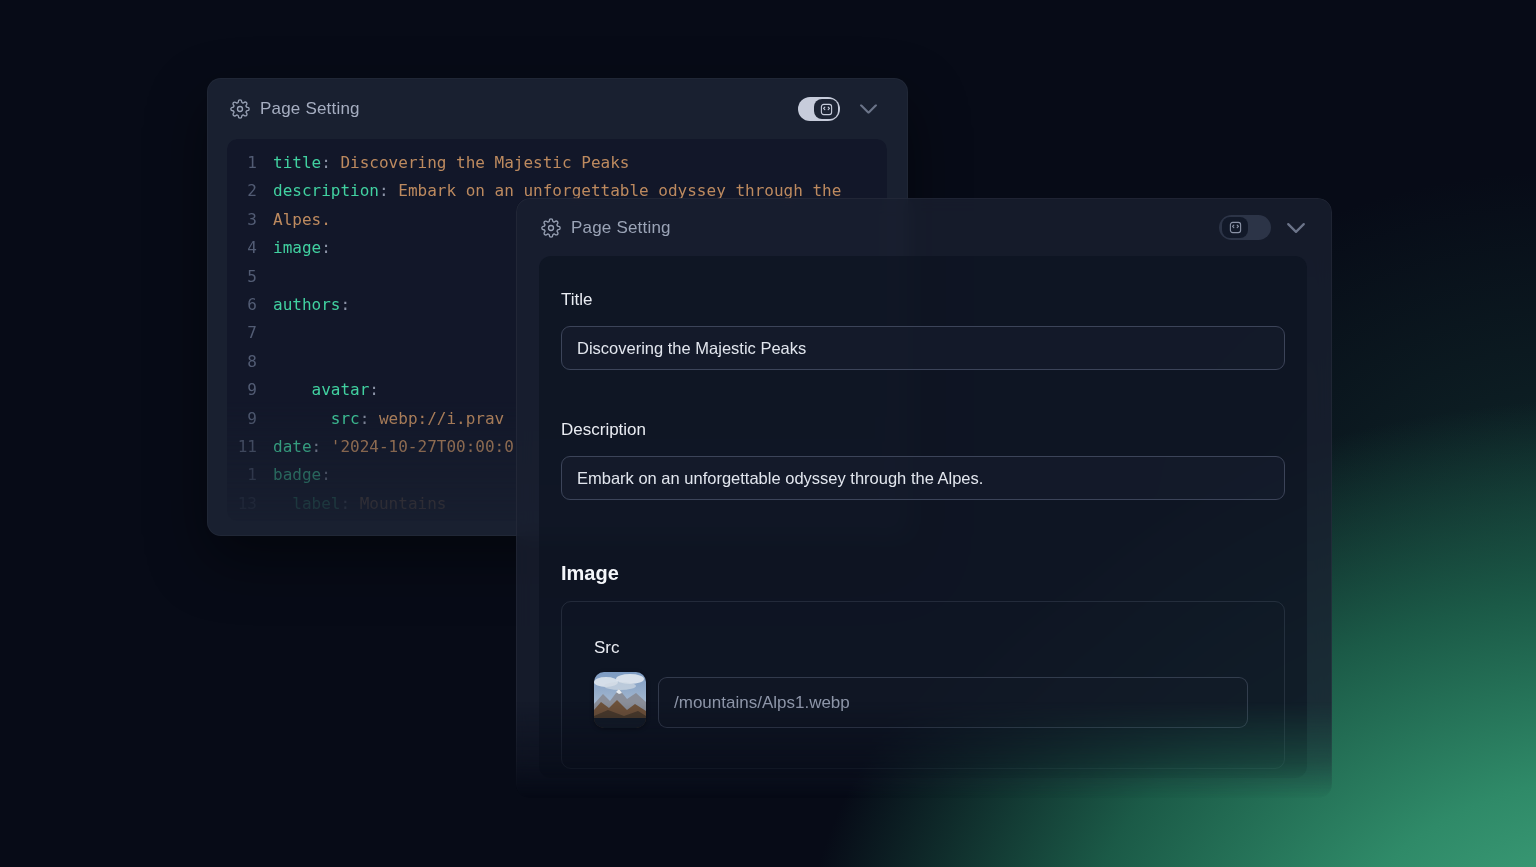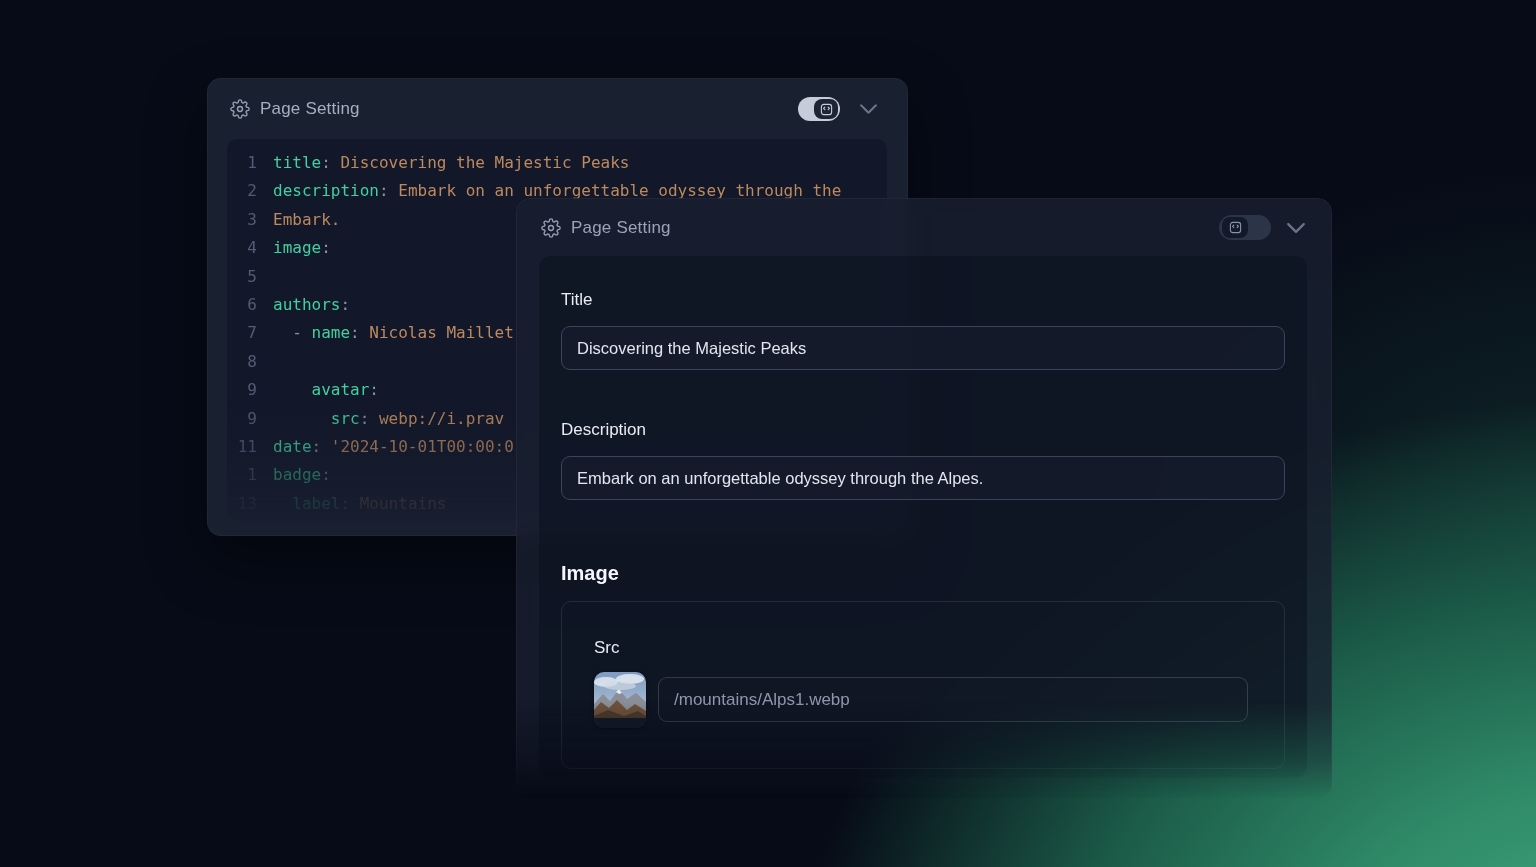--- a/index.html
+++ b/index.html
@@ -82,21 +82,21 @@
     border-radius:10px;
     padding:36px 36px 40px 32px;
   }
   .src-row { display:flex; align-items:flex-start; gap:12px; margin-top:14px; }
   .thumb {
     width:52px; height:56px; border-radius:10px; overflow:hidden; flex:0 0 auto;
     box-shadow:0 1px 4px rgba(0,0,0,.4);
   }
   .thumb svg { display:block; }
   .src-input {
-    flex:1; height:45px; margin-top:5px;
+    flex:1; height:51px; margin-top:5px;
     background:rgba(22,28,42,0.25);
     border:1px solid rgba(150,162,188,0.26); border-radius:9px;
     color:#8f97aa; font-size:17px; font-family:"Liberation Sans", sans-serif;
     padding:13px 15px; outline:none;
   }
 
   
   .toggle { position:relative; border-radius:13px; cursor:pointer; flex:0 0 auto; }
   .toggle .knob {
     position:absolute; top:2px; border-radius:8px;
@@ -144,29 +144,29 @@
       </div>
     </div>
     <svg class="chevron" width="17" height="10" viewBox="0 0 16 9">
         <use href="#chev" class="chev-stroke"></use>
       </svg>
   </div>
   <div class="code-block">
     <div>
         <div class="code-line"><span class="ln">1</span><span class="src"><span class="tok-k">title</span><span class="tok-p">:</span><span class="tok-v"> Discovering the Majestic Peaks</span></span></div>
         <div class="code-line"><span class="ln">2</span><span class="src"><span class="tok-k">description</span><span class="tok-p">:</span><span class="tok-v"> Embark on an unforgettable odyssey through the</span></span></div>
-        <div class="code-line"><span class="ln">3</span><span class="src"><span class="tok-v">Embark.</span></span></div>
+        <div class="code-line"><span class="ln">3</span><span class="src"><span class="tok-v">Alpes.</span></span></div>
         <div class="code-line"><span class="ln">4</span><span class="src"><span class="tok-k">image</span><span class="tok-p">:</span></span></div>
         <div class="code-line"><span class="ln">5</span></div>
         <div class="code-line"><span class="ln">6</span><span class="src"><span class="tok-k">authors</span><span class="tok-p">:</span></span></div>
-        <div class="code-line"><span class="ln">7</span><span class="src"><span class="tok-p">  - </span><span class="tok-k">name</span><span class="tok-p">:</span><span class="tok-v"> Nicolas Maillet</span></span></div>
+        <div class="code-line"><span class="ln">7</span></div>
         <div class="code-line"><span class="ln">8</span></div>
         <div class="code-line"><span class="ln">9</span><span class="src"><span class="tok-p">    </span><span class="tok-k">avatar</span><span class="tok-p">:</span></span></div>
         <div class="code-line"><span class="ln">9</span><span class="src"><span class="tok-p">      </span><span class="tok-k">src</span><span class="tok-p">:</span><span class="tok-v"> webp://i.prav</span></span></div>
-        <div class="code-line"><span class="ln">11</span><span class="src"><span class="tok-k">date</span><span class="tok-p">:</span><span class="tok-v"> '2024-10-01T00:00:0</span></span></div>
+        <div class="code-line"><span class="ln">11</span><span class="src"><span class="tok-k">date</span><span class="tok-p">:</span><span class="tok-v"> '2024-10-27T00:00:0</span></span></div>
         <div class="code-line" style="opacity: 0.8;"><span class="ln">1</span><span class="src"><span class="tok-k">badge</span><span class="tok-p">:</span></span></div>
         <div class="code-line" style="opacity: 0.45;"><span class="ln">13</span><span class="src"><span class="tok-p">  </span><span class="tok-k">label</span><span class="tok-p">:</span><span class="tok-v"> Mountains</span></span></div>
       </div>
   </div>
 </div>
 
 <div class="panel front-panel">
   <div class="panel-header">
     <svg class="gear" width="20" height="20" viewBox="0 0 24 24">
         <use href="#gear" class="icon-stroke"></use>

